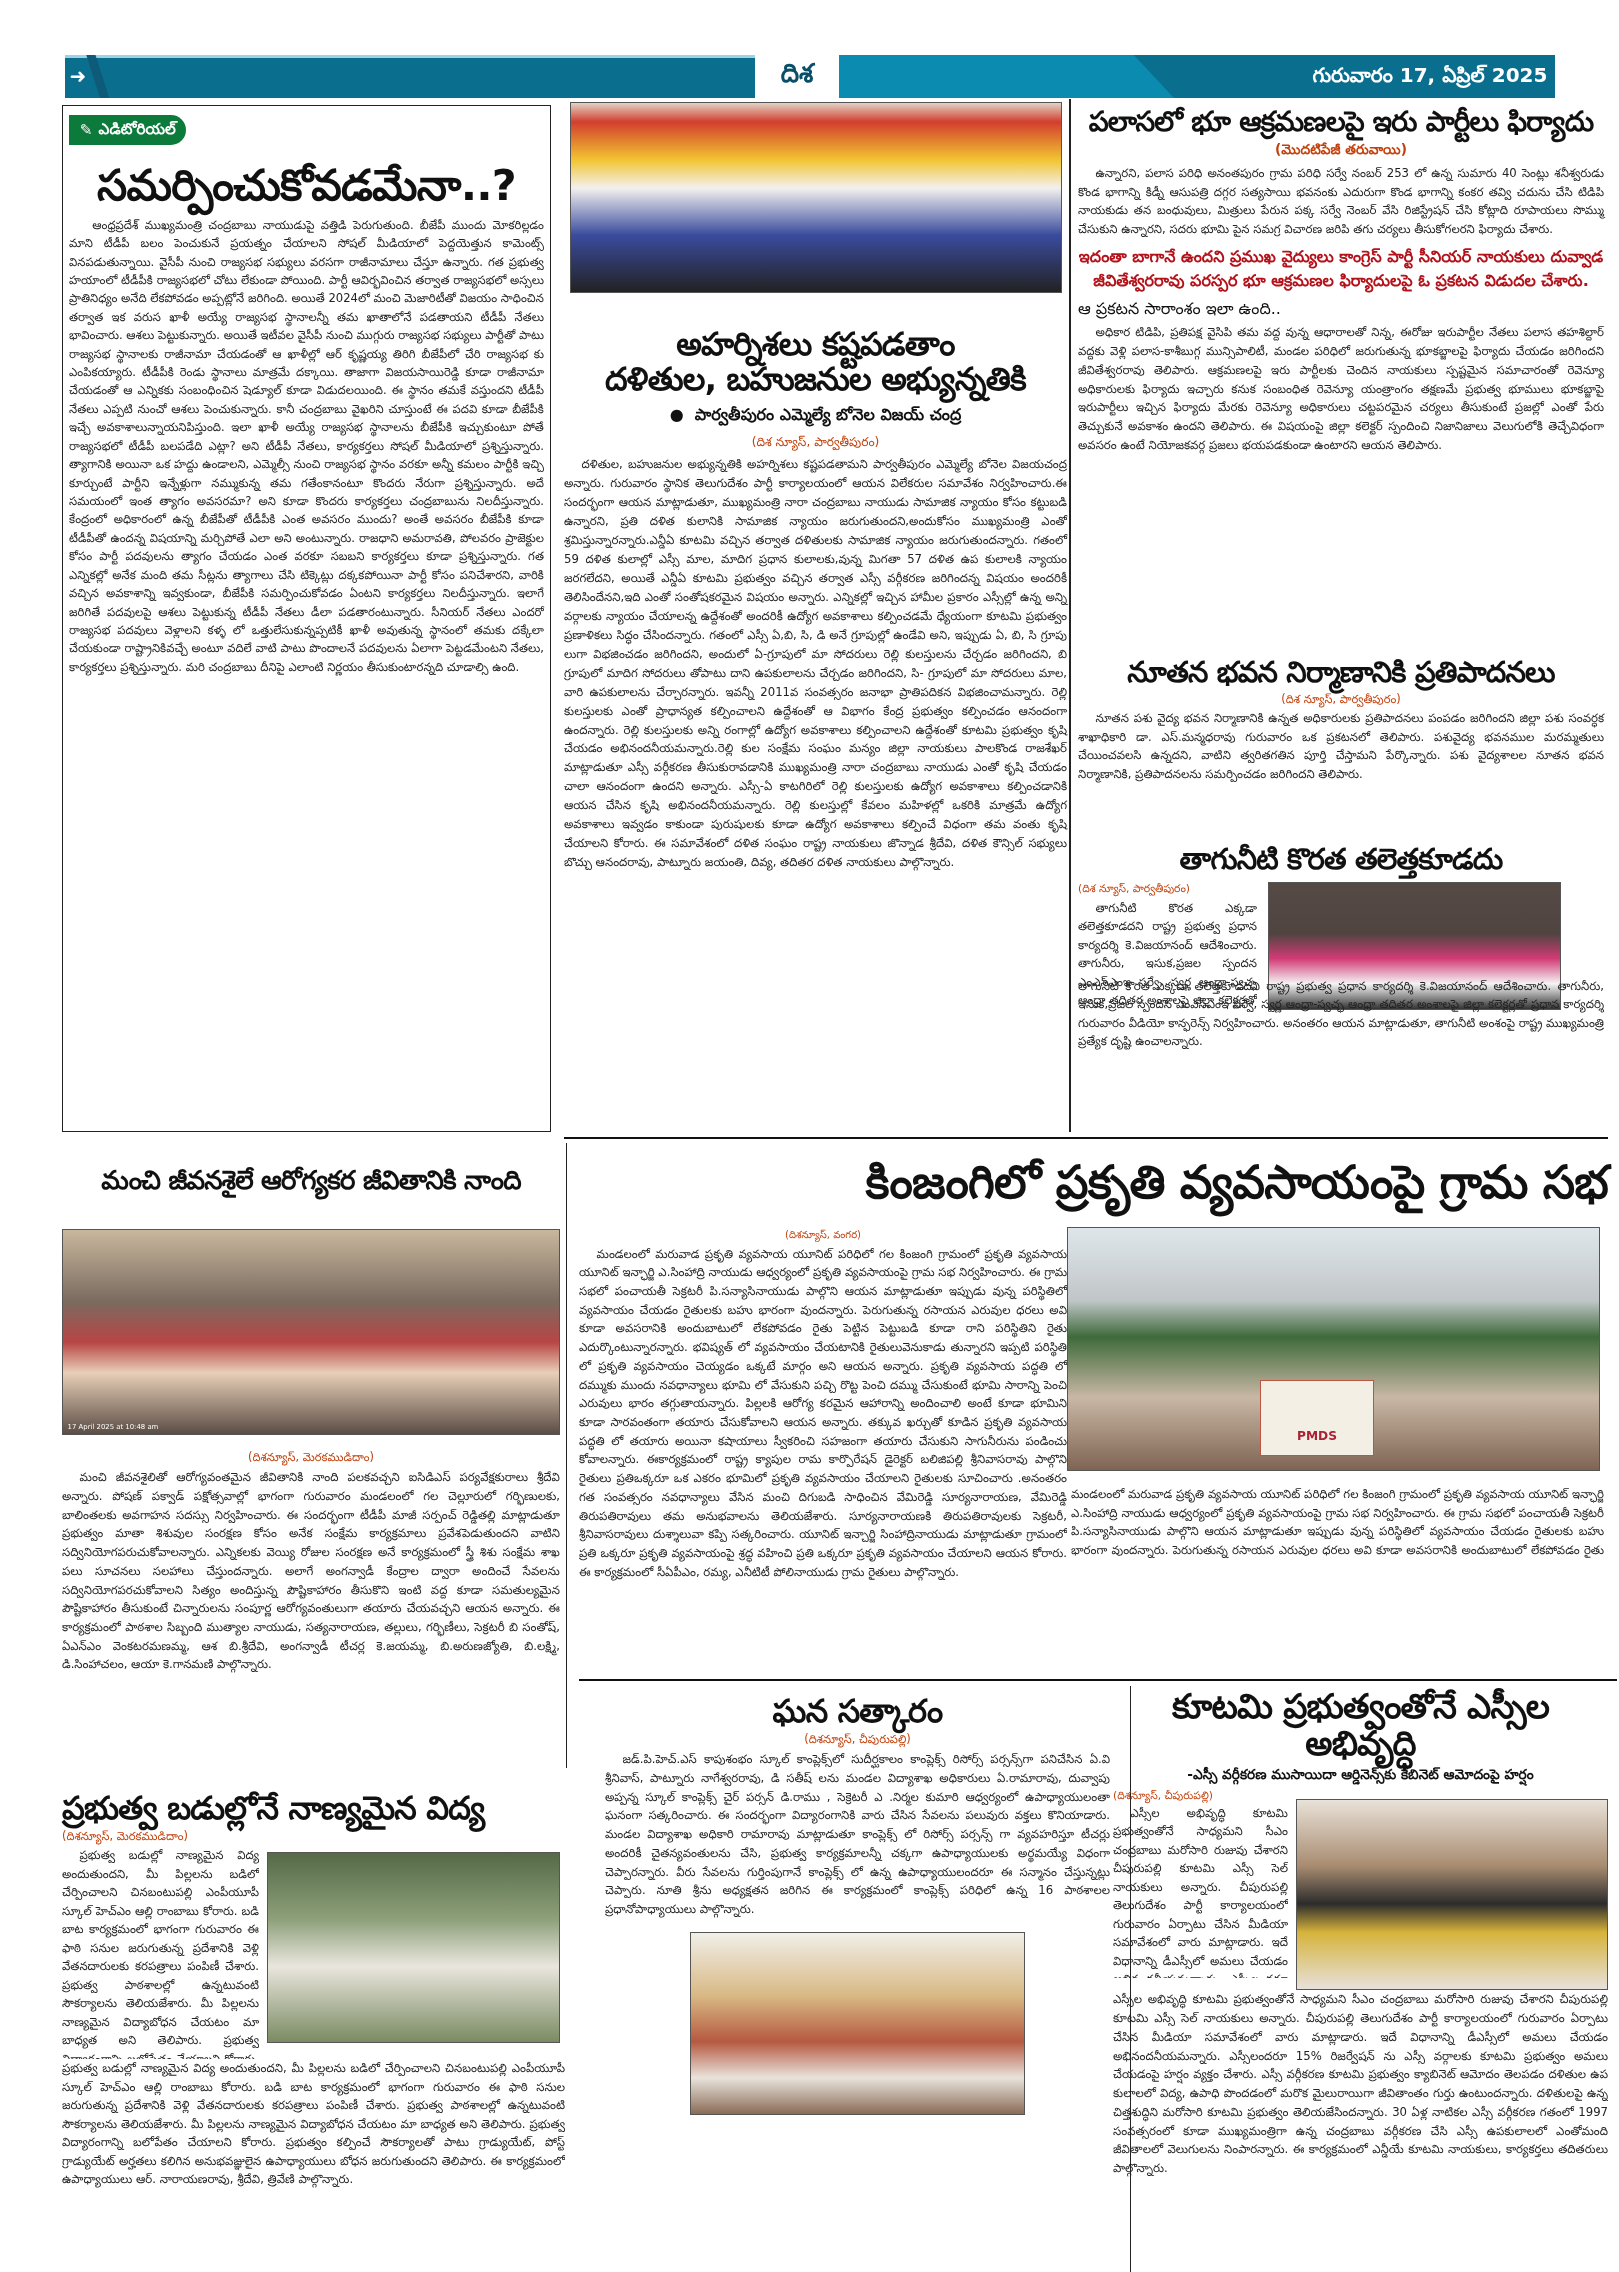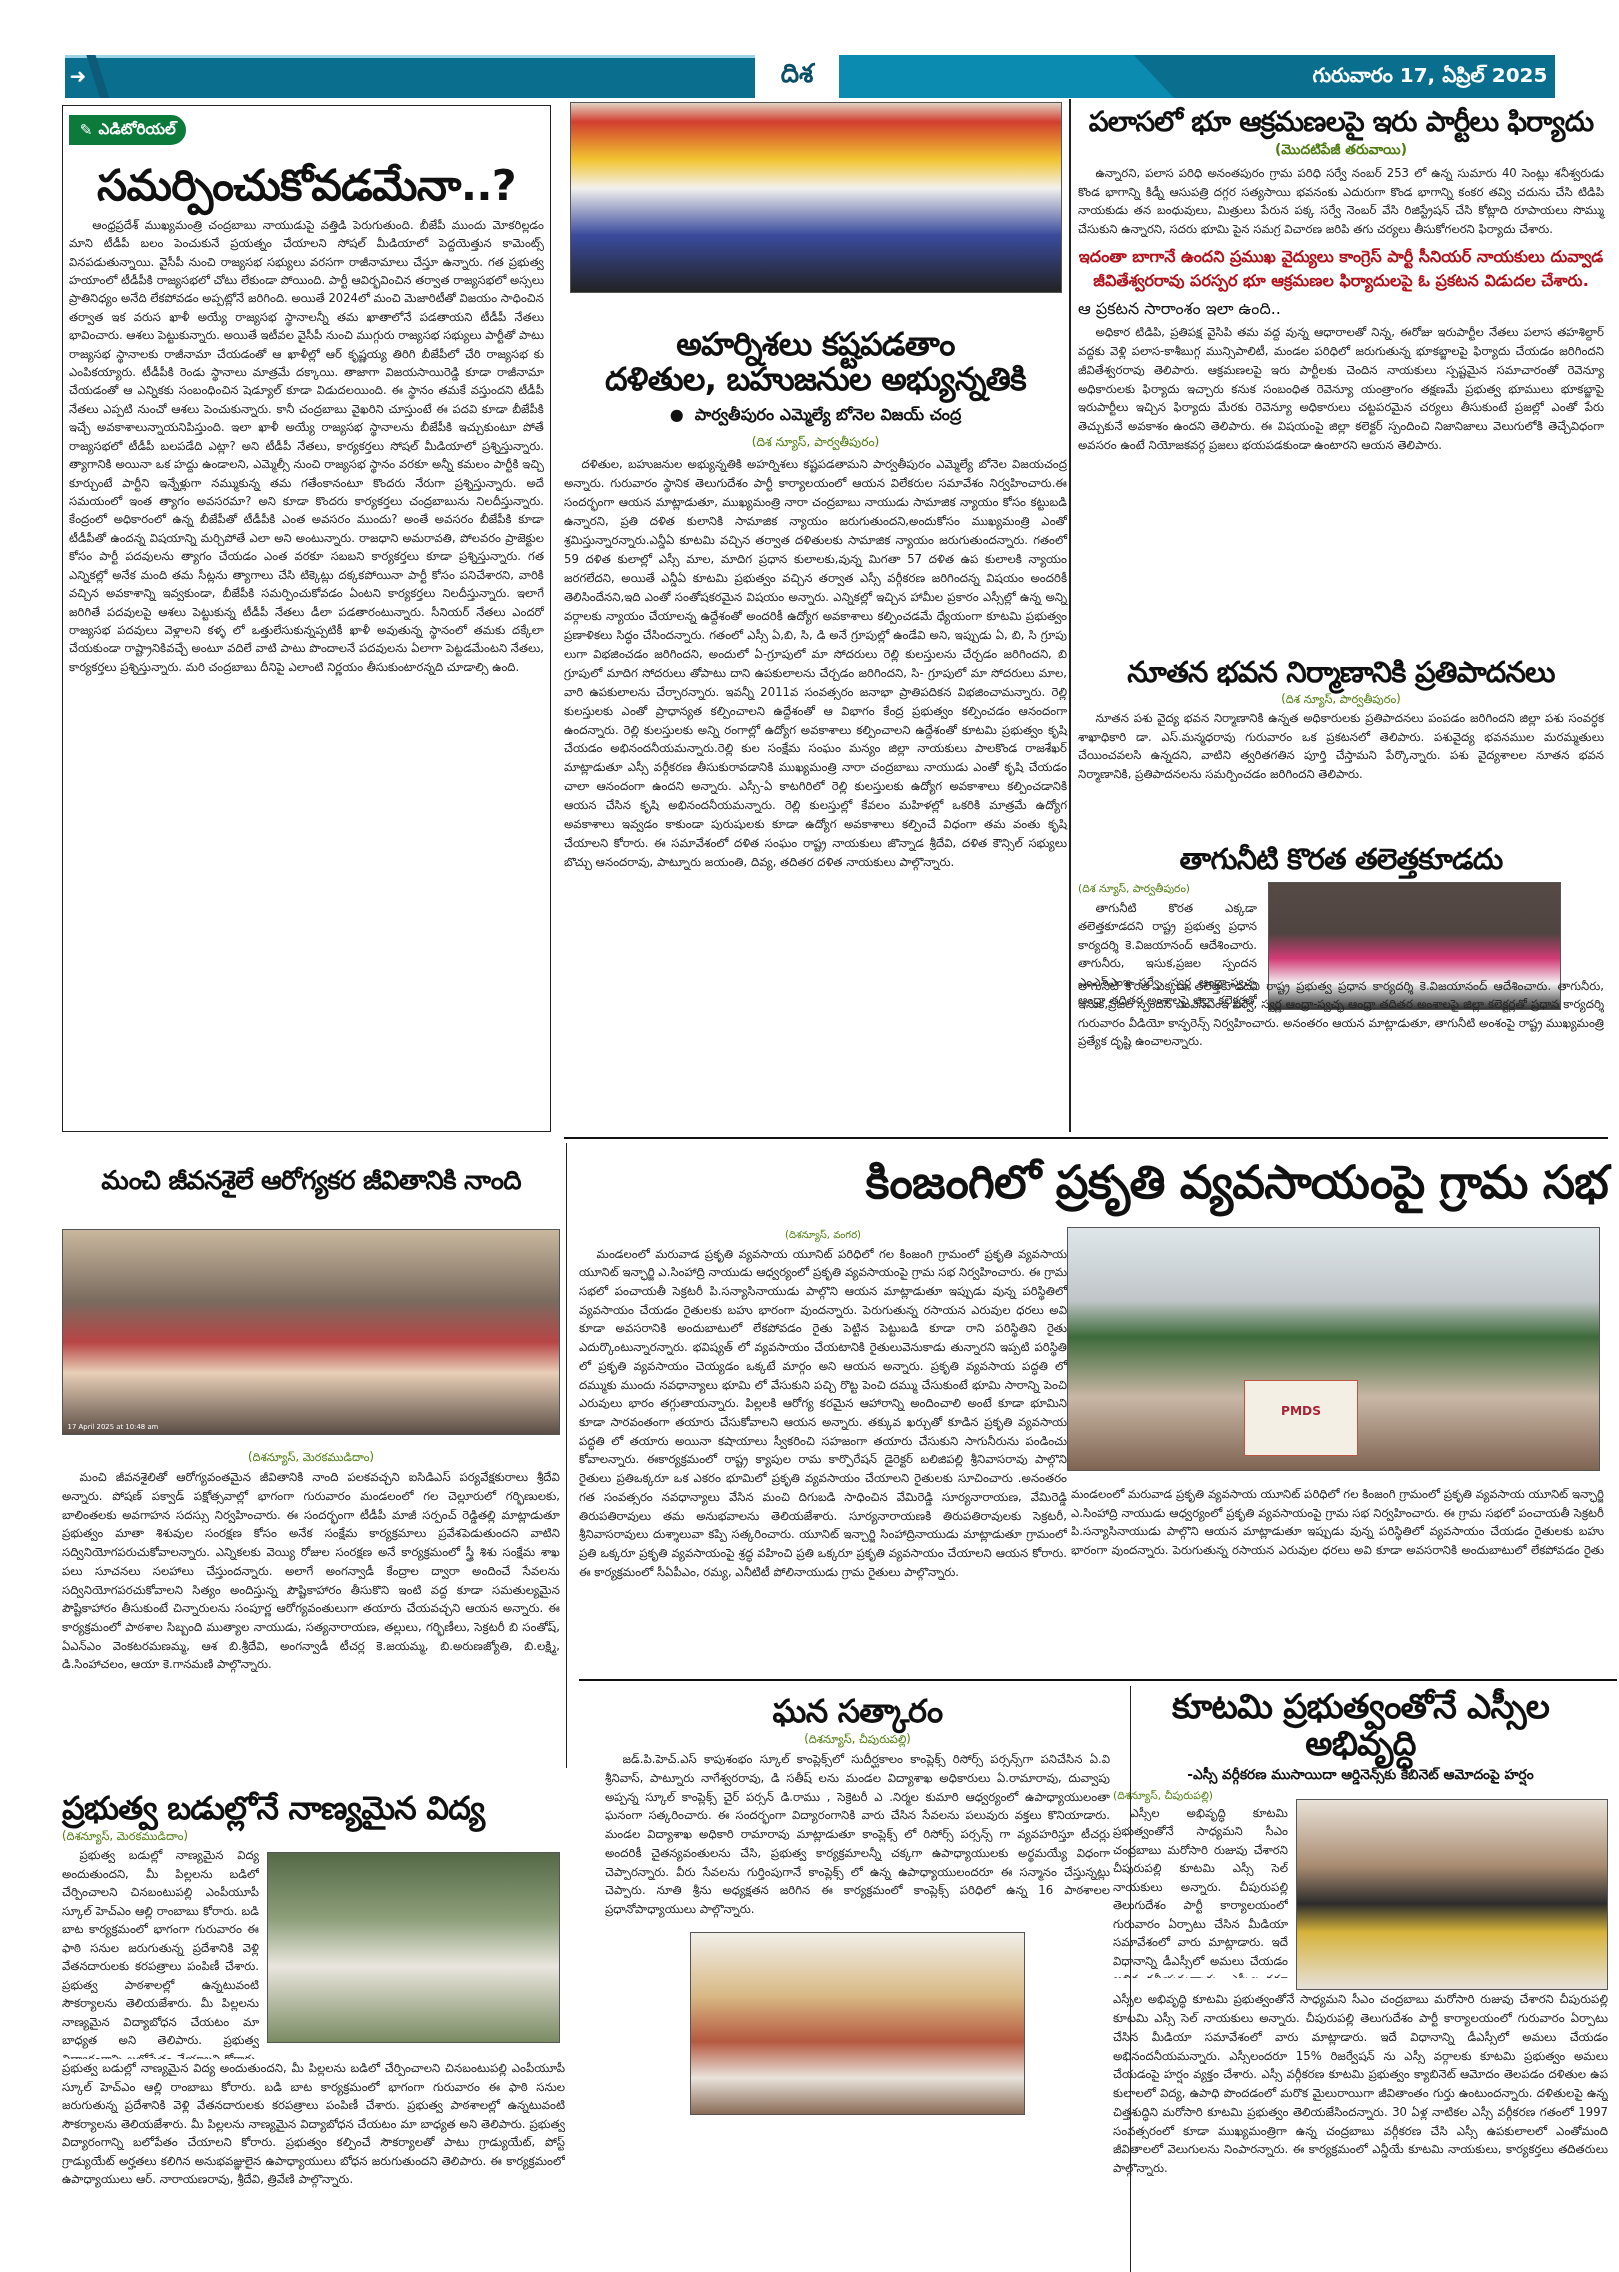--- a/index.html
+++ b/index.html
@@ -12,21 +12,21 @@
 .mh-arrow{position:absolute;left:4.6px;top:9.1px;color:#fff;font-size:20px;font-weight:bold}
 .mh-title{flex:0 0 84px;display:flex;align-items:center;justify-content:center;font-size:26px;font-weight:bold;color:#0a4f68}
 .mh-right{flex:1;background:linear-gradient(90deg,#0b87ac 0%,#0b87ac 40%,#0a6f8e 40%);position:relative;clip-path:polygon(0 0,100% 0,100% 100%,0 100%)}
 .mh-right .cut{position:absolute;left:0;top:0;width:335px;height:43px;background:#0b8bb0;clip-path:polygon(0 0,88% 0,100% 100%,0 100%)}
 .mh-date{position:absolute;right:7.6px;top:7.6px;color:#fff;font-size:20px;font-weight:bold}
 .box{border:1.5px solid #222}
 .vline{background:#222;width:1.5px}
 .hline{background:#111;height:2.3px}
 .badge{background:#0b7a3b;color:#fff;font-size:15.2px;font-weight:bold;padding:4.6px 10.7px;border-radius:0 17px 17px 0;display:inline-flex;align-items:center;gap:6.1px}
 .h-big{font-weight:900;text-align:center;letter-spacing:-0.8px;line-height:1.1}
-.byline{text-align:center;font-size:10.7px;color:#4d7c0f}
+.byline{text-align:center;font-size:10.7px;color:#c2410c}
 .body{font-size:11.4px;line-height:1.55;text-align:justify;color:#222}
 .red{color:#b3121a;font-weight:bold;text-align:center;font-size:16px;line-height:1.5}
 .photo{background:linear-gradient(135deg,#c6a48a,#8b6b58 40%,#d7c6b8 70%,#6d5a4e);border:0.8px solid #555}
 .ph-press{background:linear-gradient(180deg,#e1d3c4 0%,#d23e2e 10%,#f2c431 30%,#f3f1ee 45%,#3a4b9d 70%,#222 100%)}
 .ph-class{background:linear-gradient(180deg,#c9b79d 0%,#7a6b5f 35%,#b84545 55%,#e8cfb7 70%,#5b4d45 100%)}
 .ph-rally{background:linear-gradient(180deg,#dfe6ea 0%,#c0c6c8 30%,#3e6a3a 45%,#c9b7a5 70%,#7f6452 100%)}
 .ph-meet{background:linear-gradient(180deg,#564a45 0%,#4f4440 40%,#d23b76 60%,#f4f4f4 80%,#333 100%)}
 .ph-school{background:linear-gradient(180deg,#566948 0%,#8da07a 35%,#eae6de 60%,#7a8b62 100%)}
 .ph-group{background:linear-gradient(180deg,#f1efe9 0%,#d8b884 35%,#b55940 60%,#e9e3dc 80%,#8a6c56 100%)}
 .ph-sc{background:linear-gradient(180deg,#e9e2d8 0%,#a88b70 35%,#2c2c2c 55%,#d6b33b 70%,#e7e1db 100%)}
@@ -108,21 +108,21 @@
 </div>
 
 <div class="abs" style="left:579px;top:1157px;width:1029px">
   <div class="h-big" style="font-size:46px;text-align:right;padding-left:15.2px">కింజంగిలో ప్రకృతి వ్యవసాయంపై గ్రామ సభ</div>
 </div>
 <div class="abs" style="left:579px;top:1229px;width:488px">
   <div class="byline" style="font-size:10px">(దిశన్యూస్, వంగర)</div>
   <div class="body" style="font-size:11.7px;line-height:1.6;text-indent:1.5em;margin-top:1.5px;height:427px;overflow:hidden">మండలంలో మరువాడ ప్రకృతి వ్యవసాయ యూనిట్ పరిధిలో గల కింజంగి గ్రామంలో ప్రకృతి వ్యవసాయ యూనిట్ ఇన్ఛార్జి ఎ.సింహాద్రి నాయుడు ఆధ్వర్యంలో ప్రకృతి వ్యవసాయంపై గ్రామ సభ నిర్వహించారు. ఈ గ్రామ సభలో పంచాయతీ సెక్రటరీ పి.సన్యాసినాయుడు పాల్గొని ఆయన మాట్లాడుతూ ఇప్పుడు వున్న పరిస్థితిలో వ్యవసాయం చేయడం రైతులకు బహు భారంగా వుందన్నారు. పెరుగుతున్న రసాయన ఎరువుల ధరలు అవి కూడా అవసరానికి అందుబాటులో లేకపోవడం రైతు పెట్టిన పెట్టుబడి కూడా రాని పరిస్థితిని రైతు ఎదుర్కొంటున్నారన్నారు. భవిష్యత్ లో వ్యవసాయం చేయటానికి రైతులువెనుకాడు తున్నారని ఇప్పటి పరిస్థితి లో ప్రకృతి వ్యవసాయం చెయ్యడం ఒక్కటే మార్గం అని ఆయన అన్నారు. ప్రకృతి వ్యవసాయ పద్ధతి లో దమ్ముకు ముందు నవధాన్యాలు భూమి లో వేసుకుని పచ్చి రొట్ట పెంచి దమ్ము చేసుకుంటే భూమి సారాన్ని పెంచి ఎరువులు భారం తగ్గుతాయన్నారు. పిల్లలకి ఆరోగ్య కరమైన ఆహారాన్ని అందించాలి అంటే కూడా భూమిని కూడా సారవంతంగా తయారు చేసుకోవాలని ఆయన అన్నారు. తక్కువ ఖర్చుతో కూడిన ప్రకృతి వ్యవసాయ పద్ధతి లో తయారు అయినా కషాయాలు స్వీకరించి సహజంగా తయారు చేసుకుని సాగునీరును పండించు కోవాలన్నారు. ఈకార్యక్రమంలో రాష్ట్ర క్యాపుల రామ కార్పొరేషన్ డైరెక్టర్ బలిజిపల్లి శ్రీనివాసరావు పాల్గొని రైతులు ప్రతిఒక్కరూ ఒక ఎకరం భూమిలో ప్రకృతి వ్యవసాయం చేయాలని రైతులకు సూచించారు .అనంతరం గత సంవత్సరం నవధాన్యాలు వేసిన మంచి దిగుబడి సాధించిన వేమిరెడ్డి సూర్యనారాయణ, వేమిరెడ్డి తిరుపతిరావులు తమ అనుభవాలను తెలియజేశారు. సూర్యనారాయణకి తిరుపతిరావులకు సెక్రటరీ, శ్రీనివాసరావులు దుశ్శాలువా కప్పి సత్కరించారు. యూనిట్ ఇన్చార్జి సింహాద్రినాయుడు మాట్లాడుతూ గ్రామంలో ప్రతి ఒక్కరూ ప్రకృతి వ్యవసాయంపై శ్రద్ధ వహించి ప్రతి ఒక్కరూ ప్రకృతి వ్యవసాయం చేయాలని ఆయన కోరారు. ఈ కార్యక్రమంలో సీఏపీఎం, రమ్య, ఎనీటిటీ పోలినాయుడు గ్రామ రైతులు పాల్గొన్నారు.</div>
 </div>
 <div class="abs photo ph-rally" style="left:1067px;top:1227px;width:533px;height:244px">
-  <div style="position:absolute;left:176px;top:152px;width:114px;height:76px;background:#f3efe5;border:1.5px solid #b54;font-size:12.2px;font-weight:bold;color:#a23;text-align:center;padding-top:23px">PMDS</div>
+  <div style="position:absolute;left:192px;top:152px;width:114px;height:76px;background:#f3efe5;border:1.5px solid #b54;font-size:12.2px;font-weight:bold;color:#a23;text-align:center;padding-top:48px">PMDS</div>
 </div>
 <div class="abs body" style="left:1071px;top:1485px;width:533px;font-size:11.7px;line-height:1.6;height:76px;overflow:hidden">మండలంలో మరువాడ ప్రకృతి వ్యవసాయ యూనిట్ పరిధిలో గల కింజంగి గ్రామంలో ప్రకృతి వ్యవసాయ యూనిట్ ఇన్ఛార్జి ఎ.సింహాద్రి నాయుడు ఆధ్వర్యంలో ప్రకృతి వ్యవసాయంపై గ్రామ సభ నిర్వహించారు. ఈ గ్రామ సభలో పంచాయతీ సెక్రటరీ పి.సన్యాసినాయుడు పాల్గొని ఆయన మాట్లాడుతూ ఇప్పుడు వున్న పరిస్థితిలో వ్యవసాయం చేయడం రైతులకు బహు భారంగా వుందన్నారు. పెరుగుతున్న రసాయన ఎరువుల ధరలు అవి కూడా అవసరానికి అందుబాటులో లేకపోవడం రైతు పెట్టిన పెట్టుబడి కూడా రాని పరిస్థితిని రైతు ఎదుర్కొంటున్నారన్నారు. భవిష్యత్ లో వ్యవసాయం చేయటానికి రైతులువెనుకాడు తున్నారని ఇప్పటి పరిస్థితి లో ప్రకృతి వ్యవసాయం చెయ్యడం ఒక్కటే మార్గం అని ఆయన అన్నారు. ప్రకృతి వ్యవసాయ పద్ధతి లో దమ్ముకు ముందు నవధాన్యాలు భూమి లో వేసుకుని పచ్చి రొట్ట పెంచి దమ్ము చేసుకుంటే భూమి సారాన్ని పెంచి ఎరువులు భారం తగ్గుతాయన్నారు. పిల్లలకి ఆరోగ్య కరమైన ఆహారాన్ని అందించాలి అంటే కూడా భూమిని కూడా సారవంతంగా తయారు చేసుకోవాలని ఆయన అన్నారు. తక్కువ ఖర్చుతో కూడిన ప్రకృతి వ్యవసాయ పద్ధతి లో తయారు అయినా కషాయాలు స్వీకరించి సహజంగా తయారు చేసుకుని సాగునీరును పండించు కోవాలన్నారు. ఈకార్యక్రమంలో రాష్ట్ర క్యాపుల రామ కార్పొరేషన్ డైరెక్టర్ బలిజిపల్లి శ్రీనివాసరావు పాల్గొని రైతులు ప్రతిఒక్కరూ ఒక ఎకరం భూమిలో ప్రకృతి వ్యవసాయం చేయాలని రైతులకు సూచించారు .అనంతరం గత సంవత్సరం నవధాన్యాలు వేసిన మంచి దిగుబడి సాధించిన వేమిరెడ్డి సూర్యనారాయణ, వేమిరెడ్డి తిరుపతిరావులు తమ అనుభవాలను తెలియజేశారు. సూర్యనారాయణకి తిరుపతిరావులకు సెక్రటరీ, శ్రీనివాసరావులు దుశ్శాలువా కప్పి సత్కరించారు. యూనిట్ ఇన్చార్జి సింహాద్రినాయుడు మాట్లాడుతూ గ్రామంలో ప్రతి ఒక్కరూ ప్రకృతి వ్యవసాయంపై శ్రద్ధ వహించి ప్రతి ఒక్కరూ ప్రకృతి వ్యవసాయం చేయాలని ఆయన కోరారు. ఈ కార్యక్రమంలో సీఏపీఎం, రమ్య, ఎనీటిటీ పోలినాయుడు గ్రామ రైతులు పాల్గొన్నారు.</div>
 
 <div class="abs hline" style="left:579px;top:1679px;width:1038px"></div>
 
 <div class="abs" style="left:62px;top:1791px;width:503px">
   <div class="h-big" style="font-size:32px;text-align:left">ప్రభుత్వ బడుల్లోనే నాణ్యమైన విద్య</div>
   <div class="byline" style="text-align:left;font-size:11.4px;margin-top:3px">(దిశన్యూస్, మెరకముడిదాం)</div>
   <div style="display:flex;gap:7.6px">
     <div class="body" style="width:197px;font-size:11.7px;line-height:1.58;height:213px;overflow:hidden;text-indent:1.5em">ప్రభుత్వ బడుల్లో నాణ్యమైన విద్య అందుతుందని, మీ పిల్లలను బడిలో చేర్పించాలని చినబంటుపల్లి ఎంపీయూపీ స్కూల్ హెచ్ఎం ఆల్లి రాంబాబు కోరారు. బడి బాట కార్యక్రమంలో భాగంగా గురువారం ఈ ఫాఠి సనుల జరుగుతున్న ప్రదేశానికి వెళ్లి వేతనదారులకు కరపత్రాలు పంపిణీ చేశారు. ప్రభుత్వ పాఠశాలల్లో ఉన్నటువంటి సౌకర్యాలను తెలియజేశారు. మీ పిల్లలను నాణ్యమైన విద్యాబోధన చేయటం మా బాధ్యత అని తెలిపారు. ప్రభుత్వ విద్యారంగాన్ని బలోపేతం చేయాలని కోరారు. ప్రభుత్వం కల్పించే సౌకర్యాలతో పాటు గ్రాడ్యుయేట్, పోస్ట్ గ్రాడ్యుయేట్ అర్హతలు కలిగిన అనుభవజ్ఞులైన ఉపాధ్యాయులు బోధన జరుగుతుందని తెలిపారు. ఈ కార్యక్రమంలో ఉపాధ్యాయులు ఆర్. నారాయణరావు, శ్రీదేవి, త్రివేణి పాల్గొన్నారు.</div>

